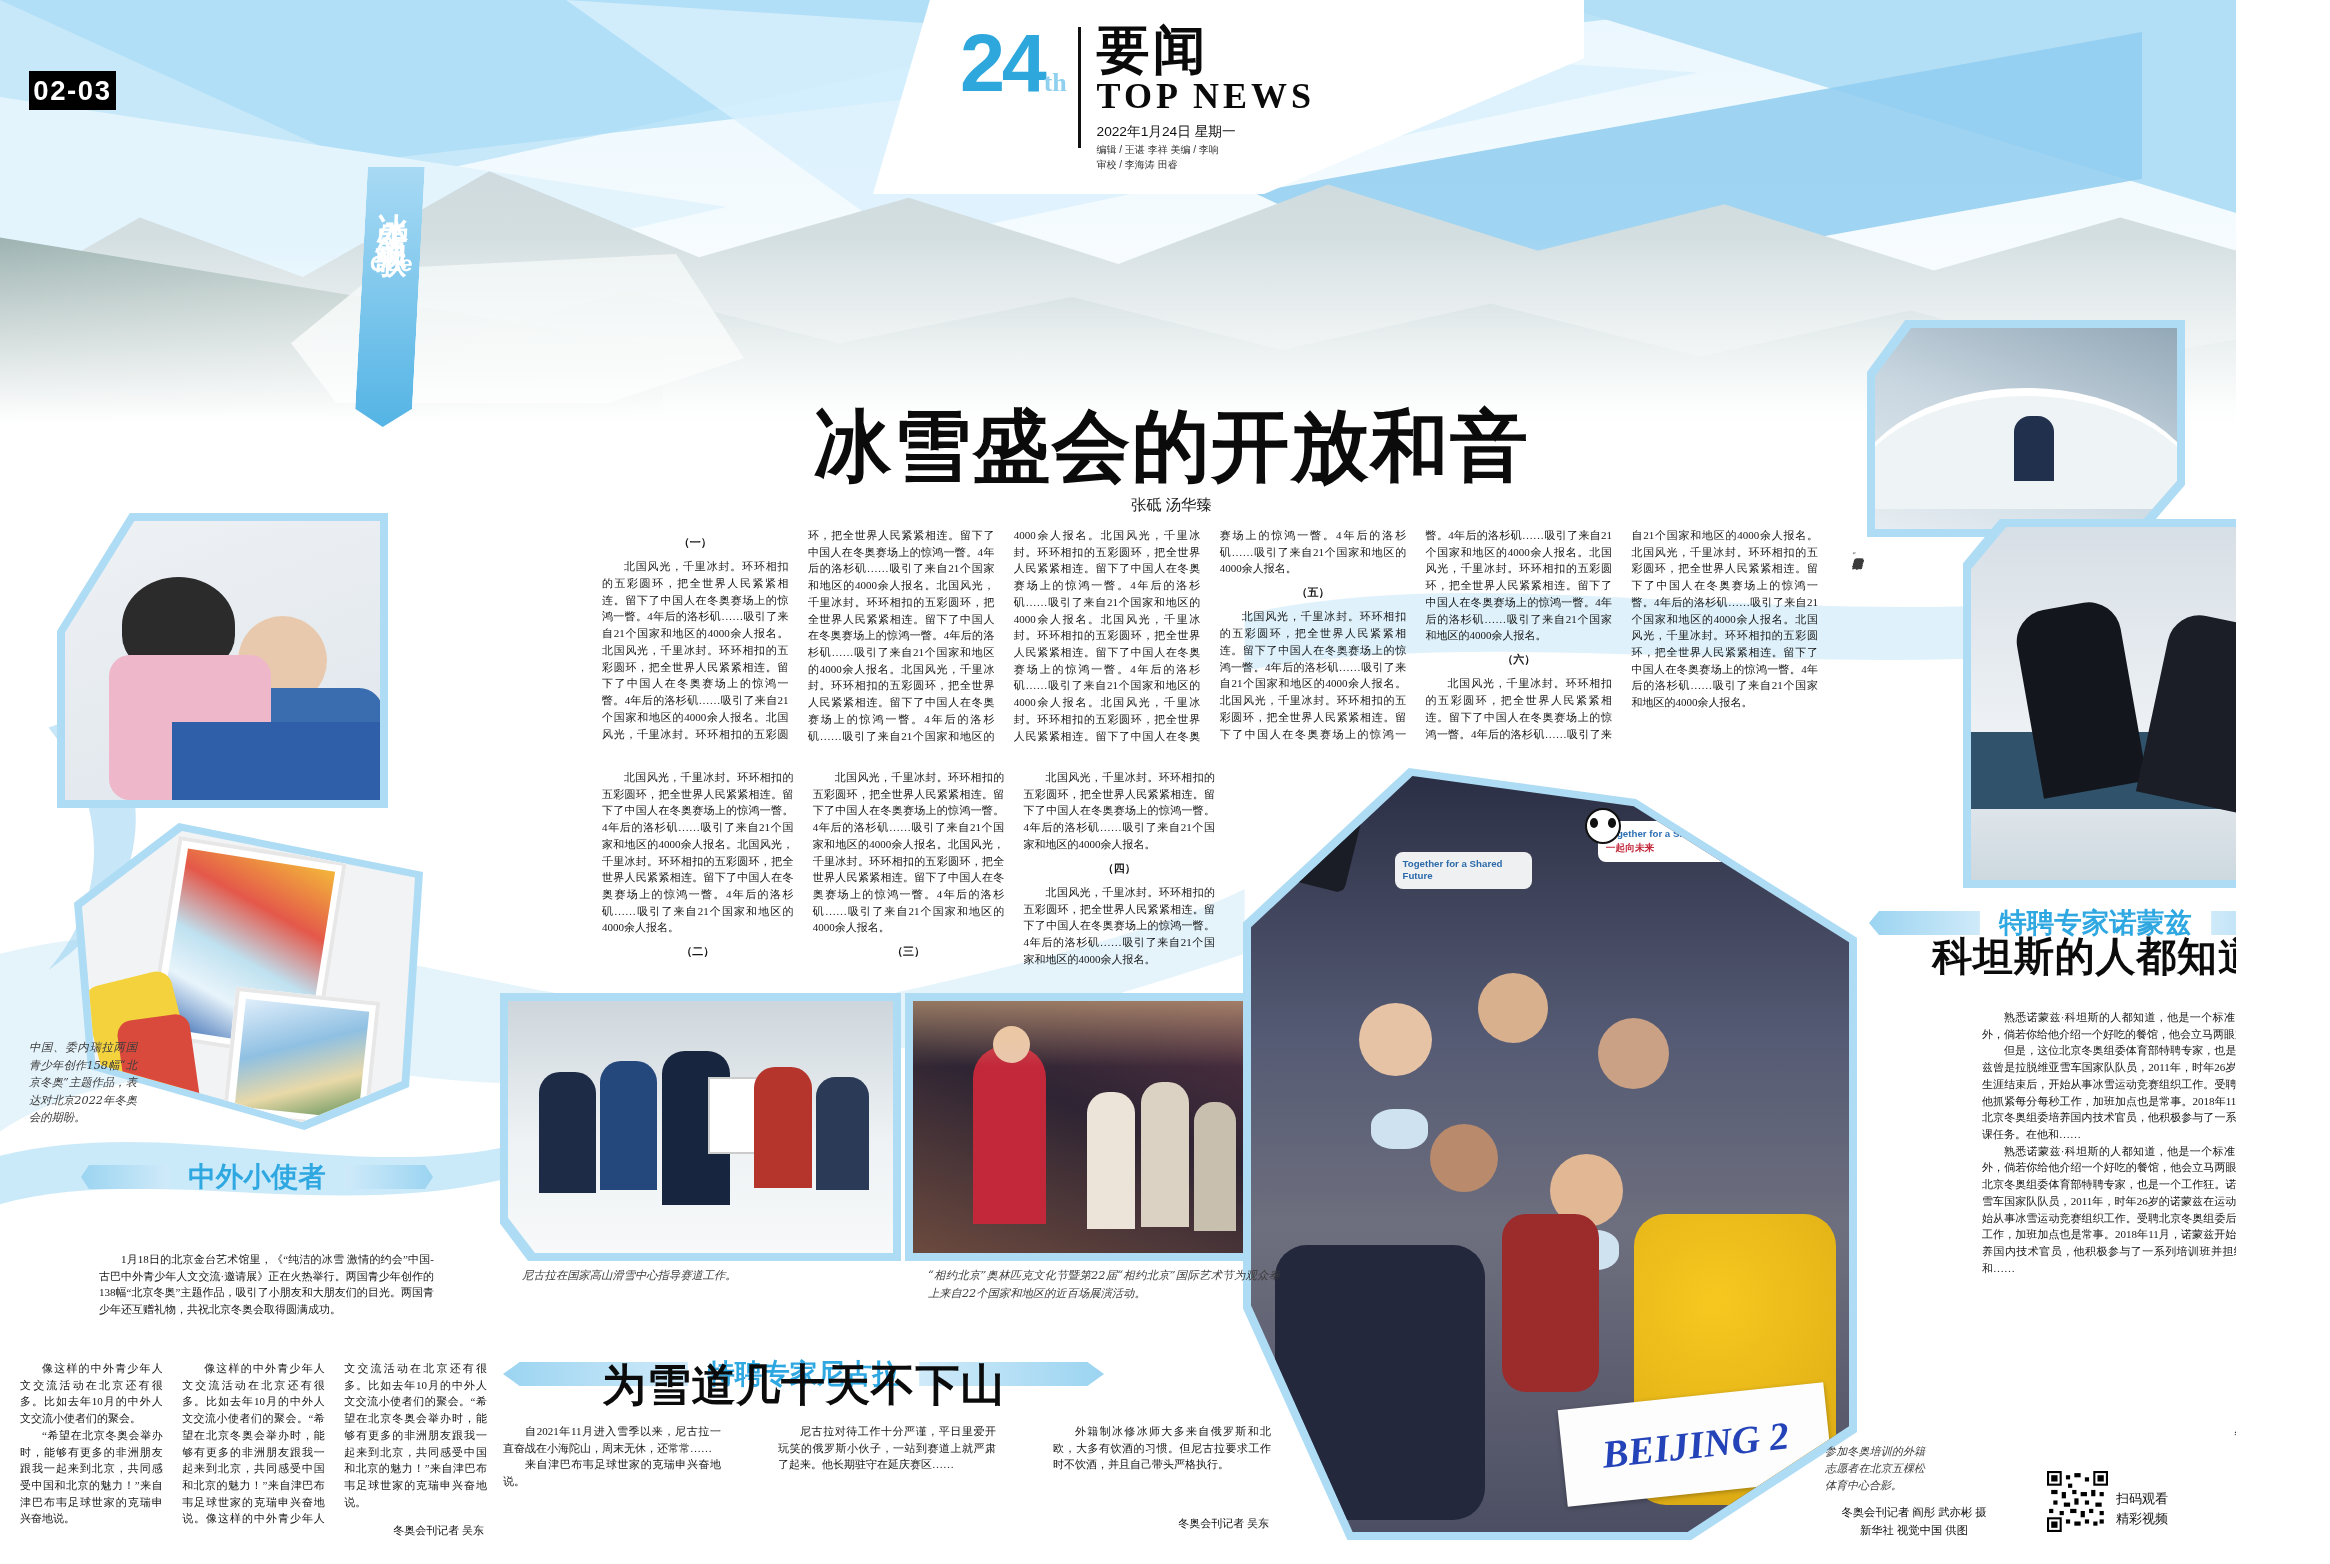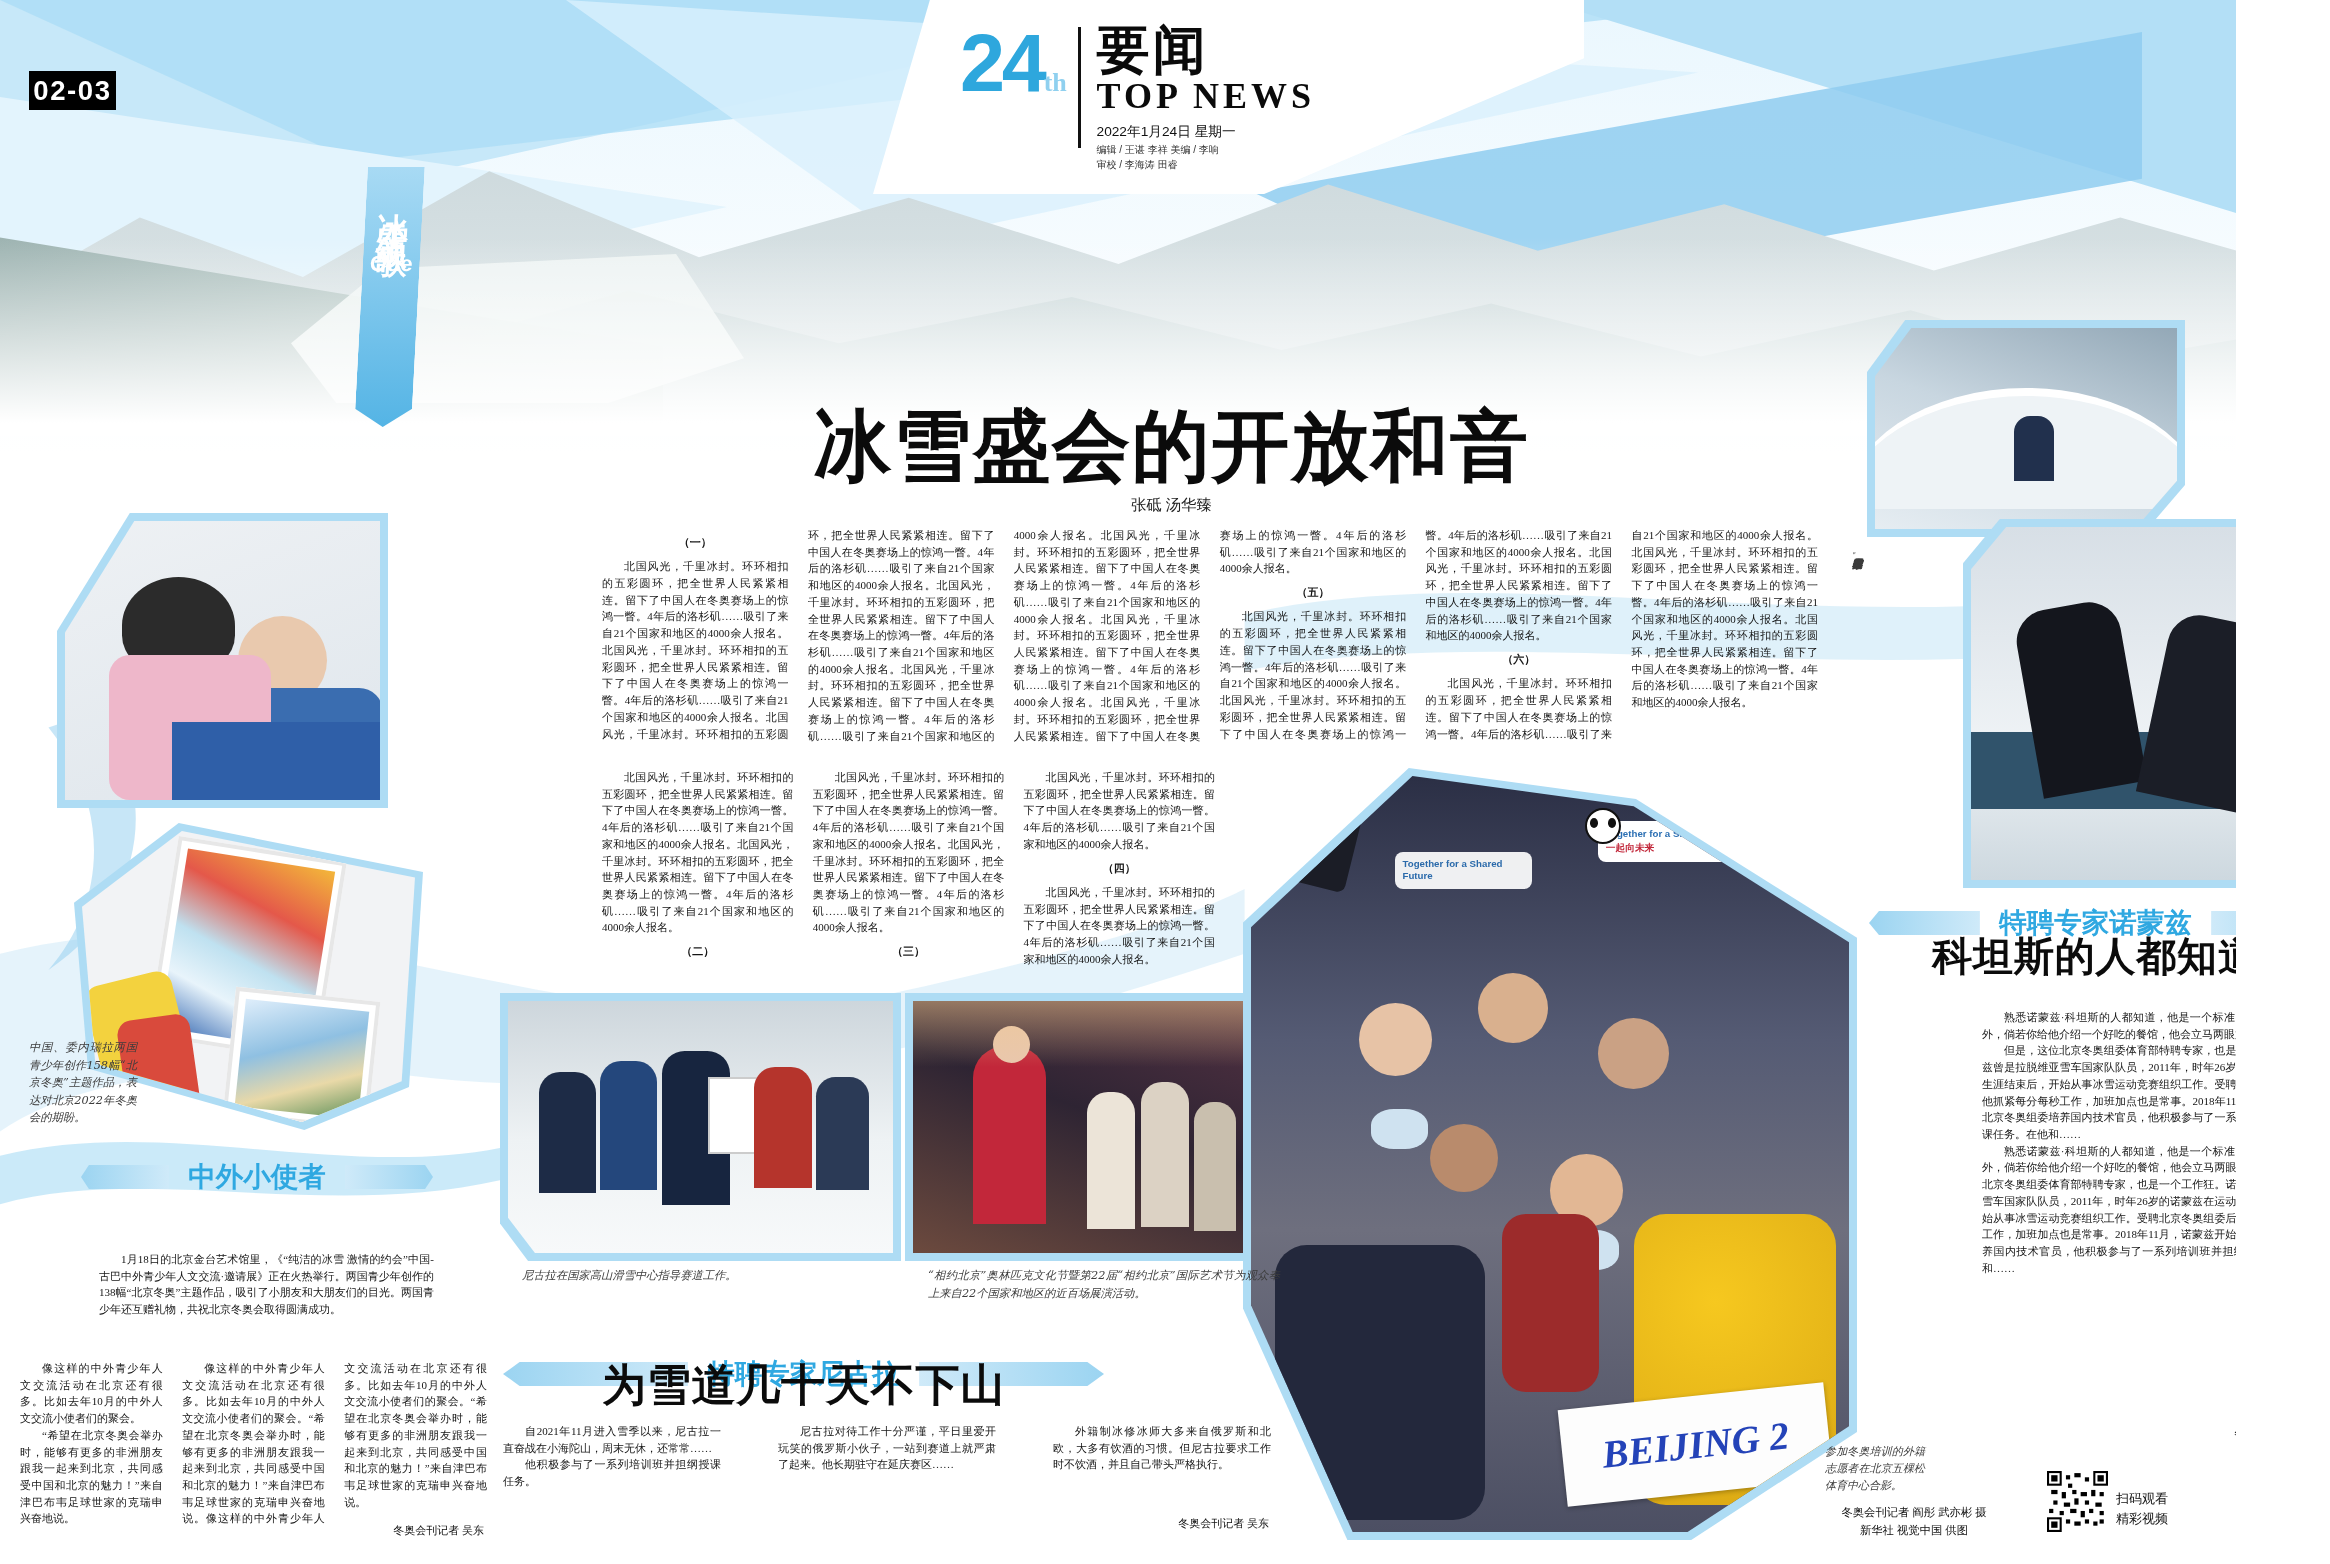--- a/index.html
+++ b/index.html
@@ -274,21 +274,21 @@
   <div class="credit" style="left:242px;top:1523px;width:242px;">冬奥会刊记者 吴东</div>
 
   <div class="abs kicker" style="left:503px;top:1356px;width:601px;">
     <div class="kbar l"></div>
     <div class="ktext">特聘专家尼古拉</div>
     <div class="kbar r"></div>
   </div>
   <div class="abs subhead" style="left:503px;top:1363px;width:601px;">为雪道几十天不下山</div>
   <div class="abs cols" style="left:503px;top:1423px;width:768px;height:120px;column-count:3;column-gap:57px;">
     <p>自2021年11月进入雪季以来，尼古拉一直奋战在小海陀山，周末无休，还常常……</p>
-    <p>他积极参与了一系列培训班并担纲授课任务。</p>
+    <p>来自津巴布韦足球世家的克瑞申兴奋地说。</p>
     <p>尼古拉对待工作十分严谨，平日里爱开玩笑的俄罗斯小伙子，一站到赛道上就严肃了起来。他长期驻守在延庆赛区……</p>
     <p>外籍制冰修冰师大多来自俄罗斯和北欧，大多有饮酒的习惯。但尼古拉要求工作时不饮酒，并且自己带头严格执行。</p>
   </div>
   <div class="credit" style="left:1002px;top:1516px;width:267px;">冬奥会刊记者 吴东</div>
 
   <div class="abs kicker" style="left:1869px;top:905px;width:453px;">
     <div class="kbar l"></div>
     <div class="ktext">特聘专家诺蒙兹</div>
     <div class="kbar r"></div>
   </div>

